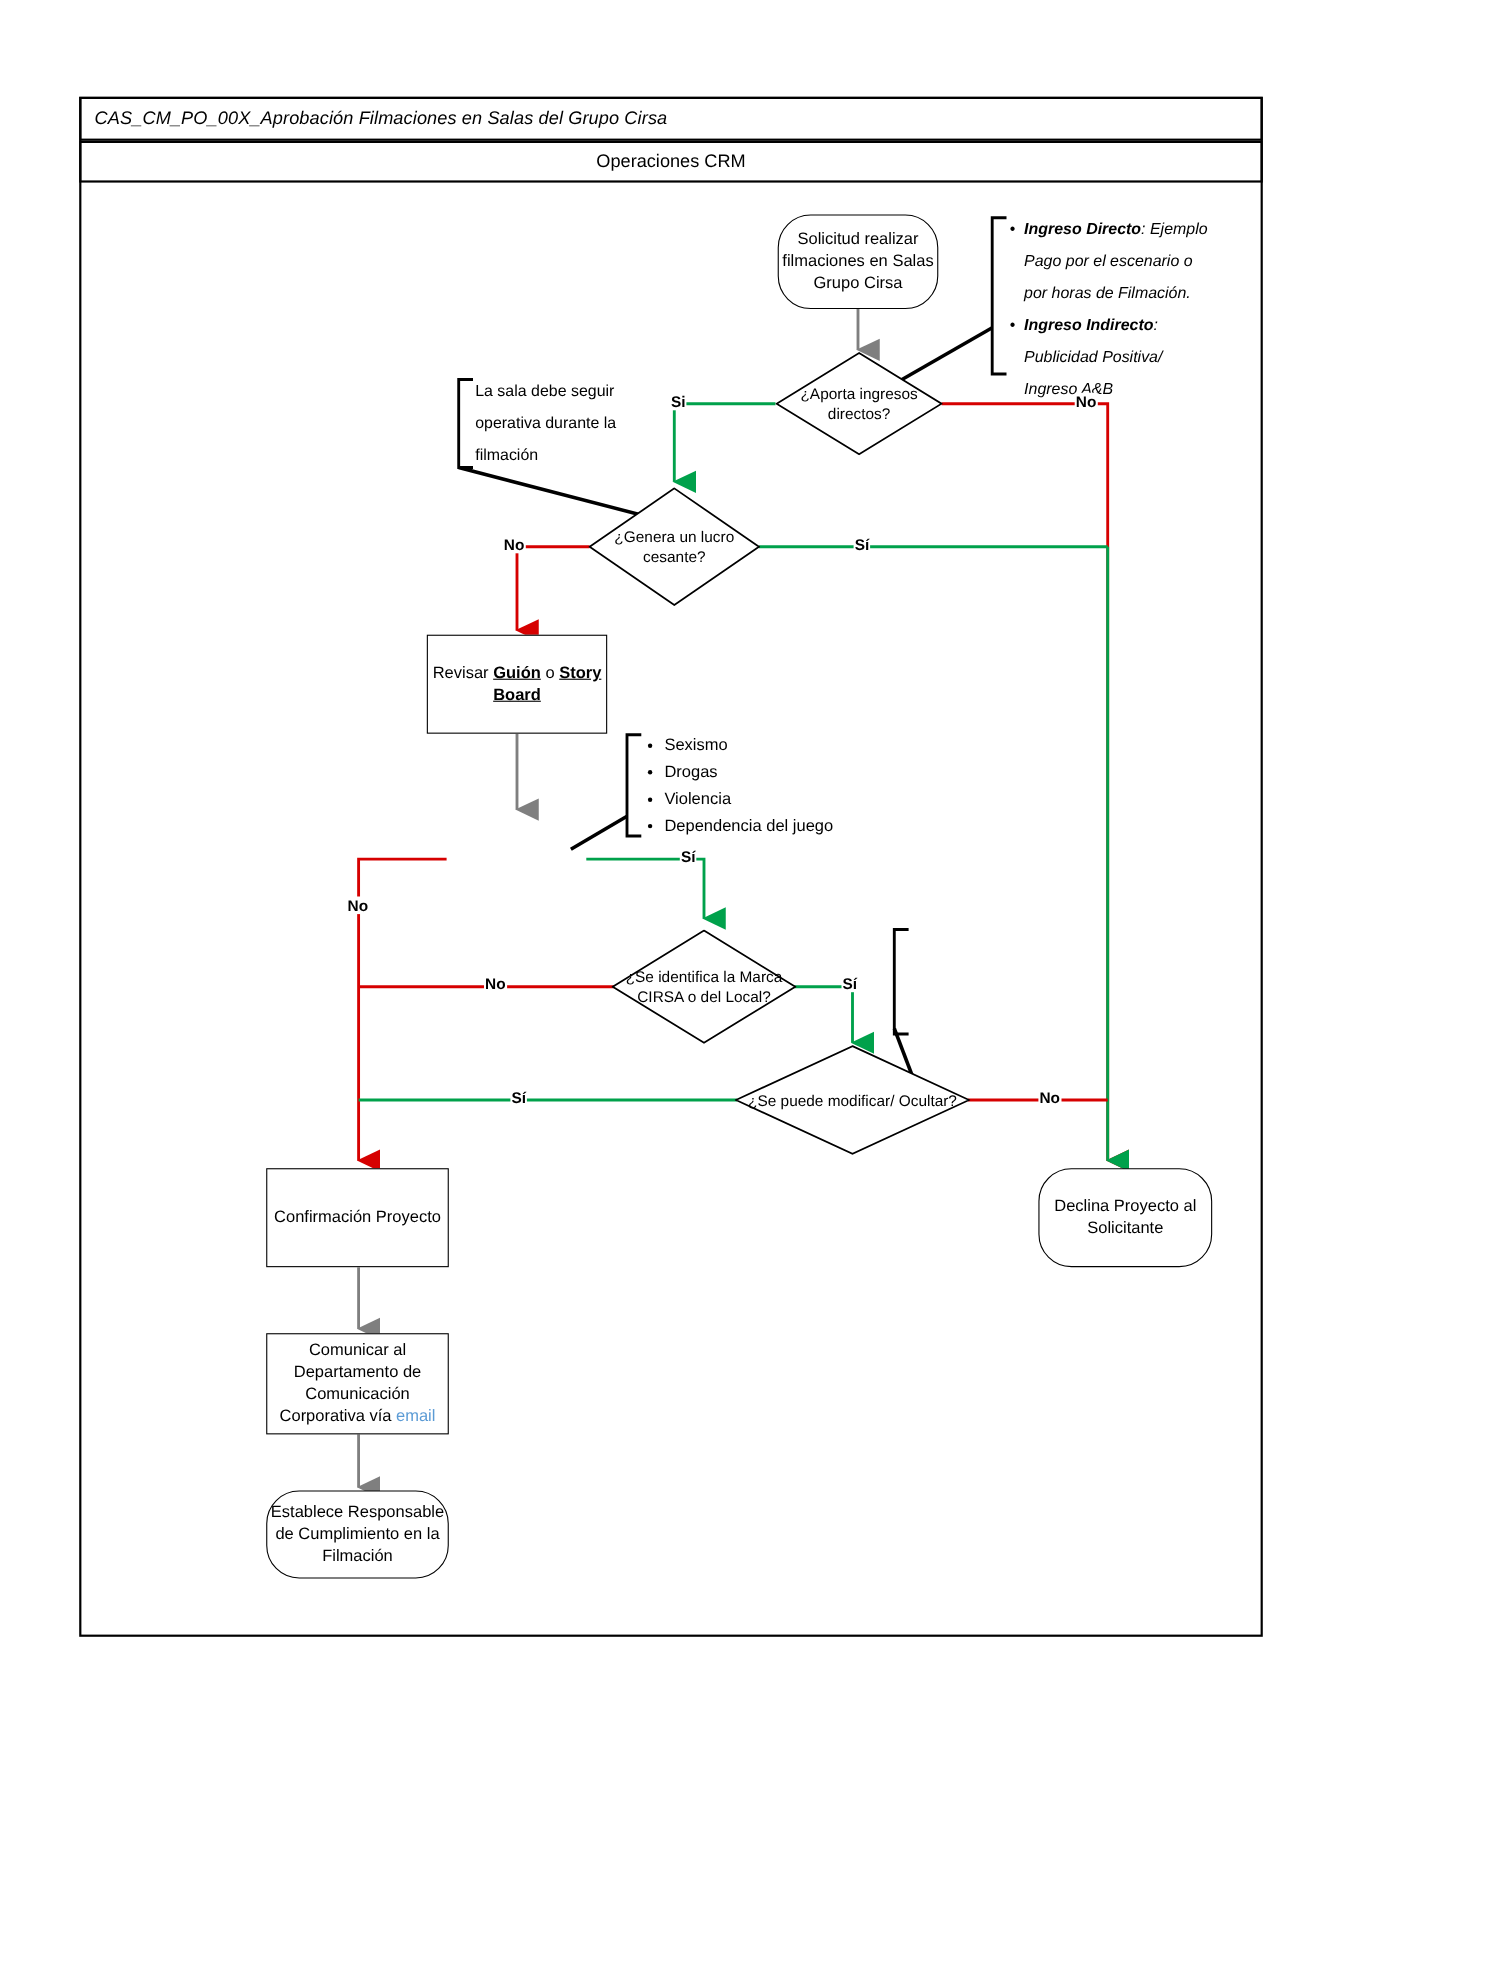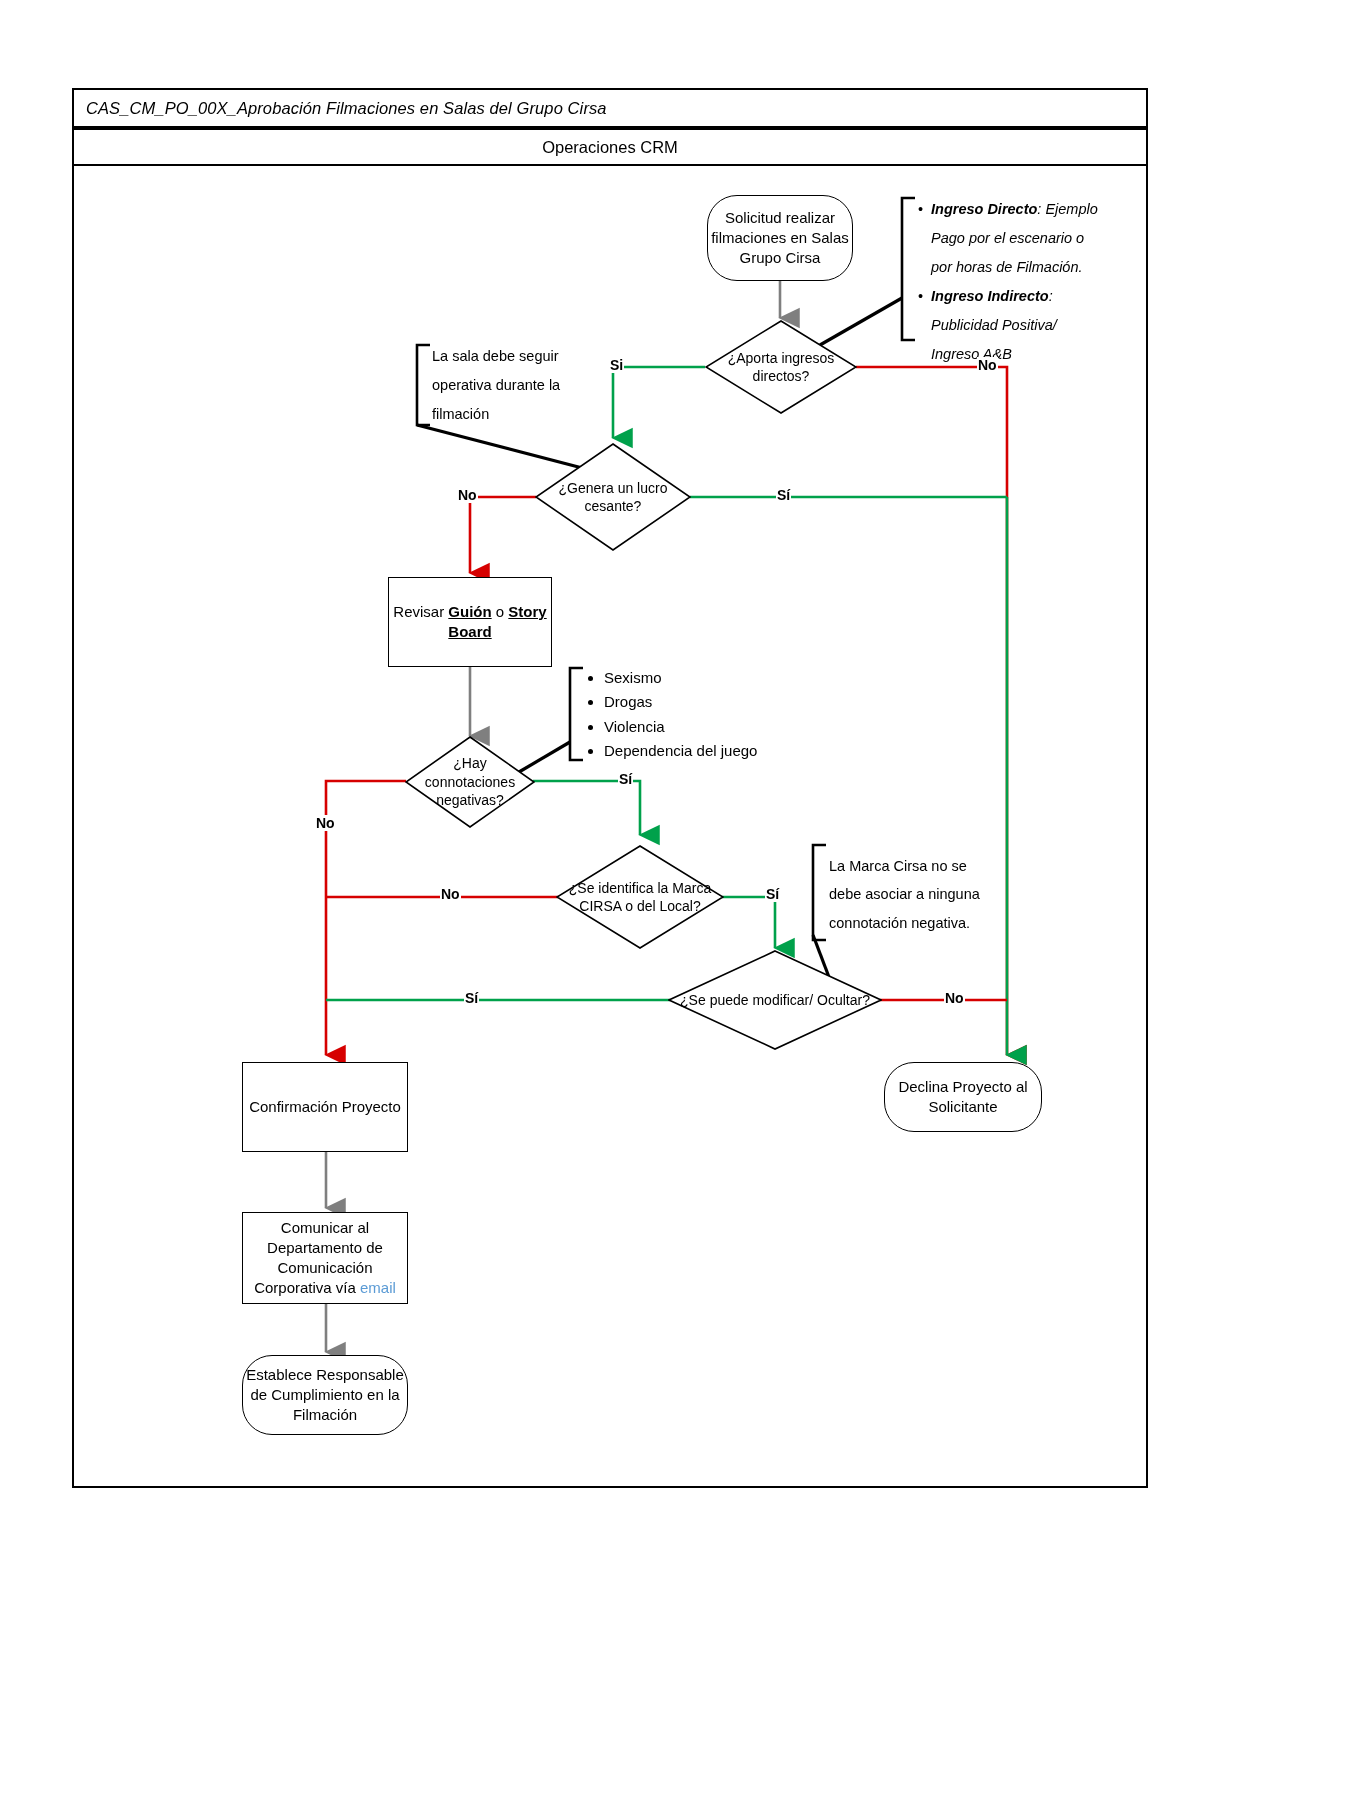--- a/index.html
+++ b/index.html
@@ -183,26 +183,20 @@
     <svg width="156" height="108" viewBox="0 0 156 108" xmlns="http://www.w3.org/2000/svg">
       <polygon points="78,1 155,54 78,107 1,54" fill="#fff" stroke="#000" stroke-width="1.6"></polygon>
     </svg>
     <span>¿Genera un lucro cesante?</span>
   </div>
 
   <div class="node process" style="left:388px; top:577px; width:164px; height:90px; justify-content:center;">
     <span>Revisar <span class="u-bold">Guión</span> o <span class="u-bold">Story Board</span></span>
   </div>
 
-  <div class="diamond-wrap" style="left:405px; top:736px; width:130px; height:92px;">
-    <svg width="130" height="92" viewBox="0 0 130 92" xmlns="http://www.w3.org/2000/svg">
-      <polygon points="65,1 129,46 65,91 1,46" fill="#fff" stroke="#000" stroke-width="1.6"></polygon>
-    </svg>
-    <span>¿Hay connotaciones negativas?</span>
-  </div>
 
   <div class="diamond-wrap" style="left:556px; top:845px; width:168px; height:104px;">
     <svg width="168" height="104" viewBox="0 0 168 104" xmlns="http://www.w3.org/2000/svg">
       <polygon points="84,1 167,52 84,103 1,52" fill="#fff" stroke="#000" stroke-width="1.6"></polygon>
     </svg>
     <span>¿Se identifica la Marca CIRSA o del Local?</span>
   </div>
 
   <div class="diamond-wrap" style="left:668px; top:950px; width:214px; height:100px;">
     <svg width="214" height="100" viewBox="0 0 214 100" xmlns="http://www.w3.org/2000/svg">
@@ -216,21 +210,21 @@
   </div>
 
   <div class="node process" style="left:242px; top:1212px; width:166px; height:92px;">
     <span><span>Comunicar al Departamento de Comunicación Corporativa vía </span><span class="link">email</span></span>
   </div>
 
   <div class="node terminator" style="left:242px; top:1355px; width:166px; height:80px;">
     <span>Establece Responsable de Cumplimiento en la Filmación</span>
   </div>
 
-  <div class="node terminator" style="left:884px; top:1062px; width:158px; height:70px;">
+  <div class="node terminator" style="left:944px; top:1062px; width:158px; height:90px;">
     <span>Declina Proyecto al Solicitante</span>
   </div>
 
   <div class="elabel" style="left:609px; top:357px;">Si</div>
   <div class="elabel" style="left:977px; top:357px;">No</div>
   <div class="elabel" style="left:457px; top:487px;">No</div>
   <div class="elabel" style="left:776px; top:487px;">Sí</div>
   <div class="elabel" style="left:618px; top:771px;">Sí</div>
   <div class="elabel" style="left:315px; top:815px;">No</div>
   <div class="elabel" style="left:440px; top:886px;">No</div>
@@ -269,19 +263,14 @@
 
   <div class="annot annot-bullets" style="left:586px; top:666px; width:230px;">
     <ul>
       <li>Sexismo</li>
       <li>Drogas</li>
       <li>Violencia</li>
       <li>Dependencia del juego</li>
     </ul>
   </div>
 
-  <div class="annot" style="left:829px; top:852px; width:185px; line-height:1.95;">
-    <div class="italic-bold-u">La Marca Cirsa no se</div>
-    <div class="italic-bold-u">debe asociar a ninguna</div>
-    <div class="italic-bold-u">connotación negativa.</div>
-  </div>
 
 </div>
 
 </body></html>

